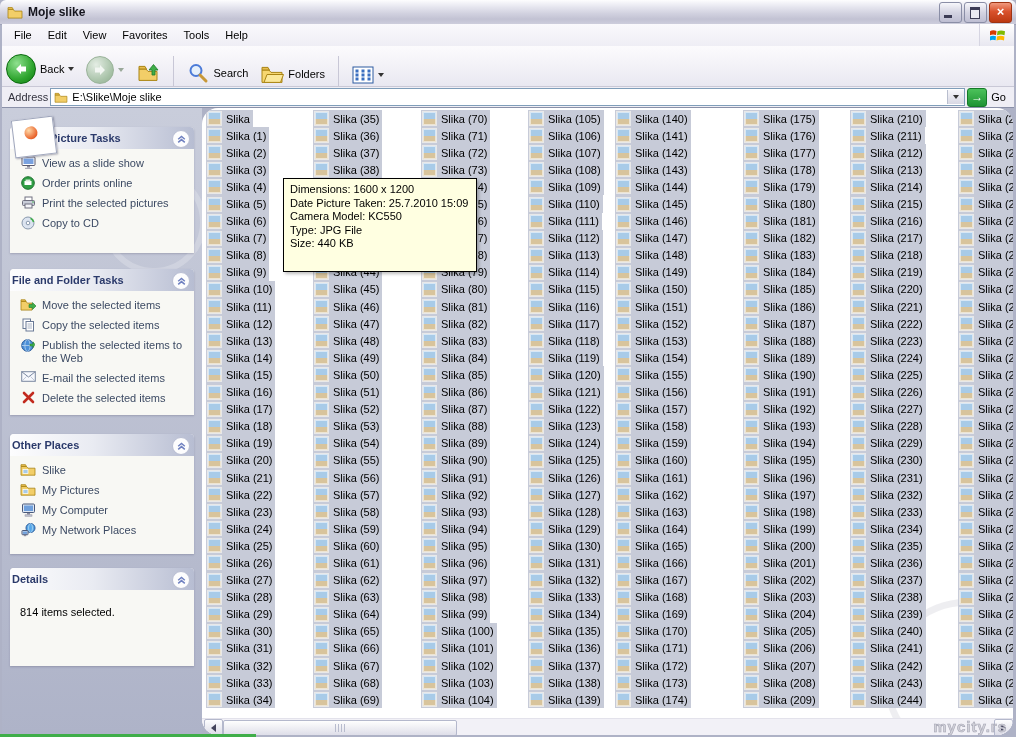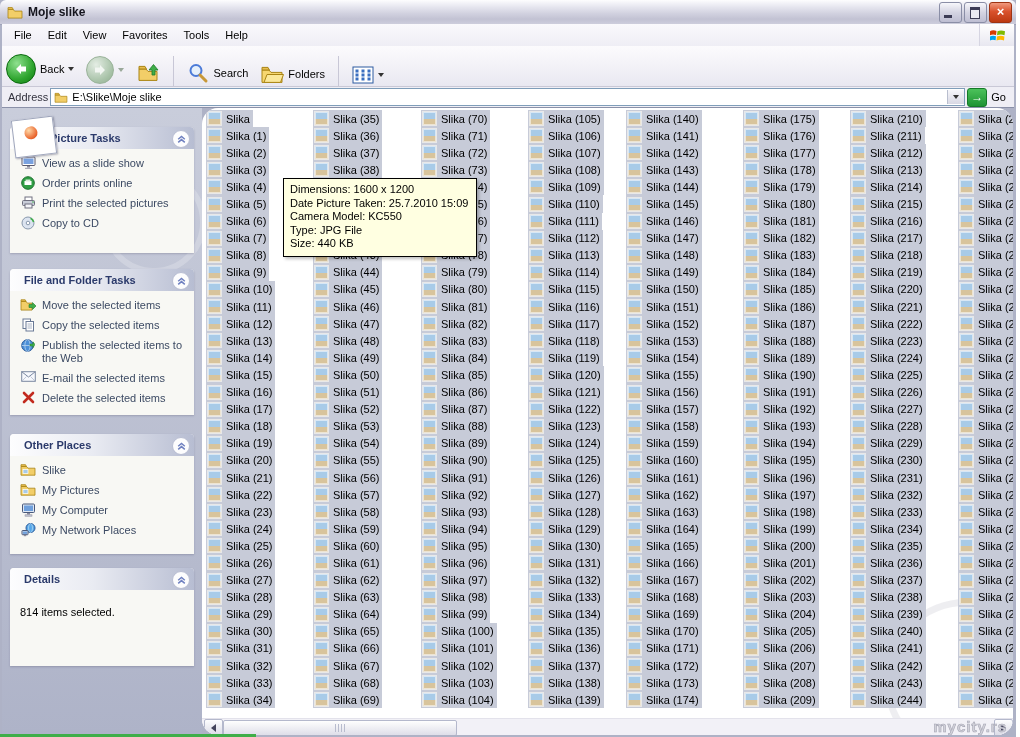--- a/index.html
+++ b/index.html
@@ -50,21 +50,21 @@
   .go-sq{width:18px;height:17px;border-radius:3px;background:linear-gradient(180deg,#4CC25B,#1E9333);border:1px solid #157A28;
     color:#fff;font-weight:bold;font-size:12px;display:flex;align-items:center;justify-content:center;}
   
   .sidebar{position:absolute;left:2px;top:108px;width:200px;bottom:2px;
     background:linear-gradient(180deg,#C9CDDB,#AEB3C8);overflow:hidden;}
   .ring{position:absolute;border-radius:50%;pointer-events:none;}
   .panel{position:absolute;left:8px;width:184px;background:#F8F8F4;border-radius:4px 4px 0 0;
     box-shadow:0 1px 2px rgba(60,60,90,.25);overflow:visible;}
   .panel-header{height:22px;border-radius:4px 4px 0 0;display:flex;align-items:center;
     background:linear-gradient(90deg,#FDFDFE 0%,#E9EBF2 45%,#B7BDD2 100%);
-    font-weight:bold;color:#2B3A6B;padding-left:14px;position:relative;}
+    font-weight:bold;color:#2B3A6B;padding-left:2px;position:relative;}
   .panel-header.with-bigicon{padding-left:40px;}
   .chevron-btn{position:absolute;right:4px;top:3px;width:16px;height:16px;border-radius:50%;
     background:#FDFDFE;border:1px solid #B9BED3;display:flex;align-items:center;justify-content:center;}
   .panel-body{padding:8px 4px 8px 10px;}
   .task-item{display:flex;gap:6px;margin-bottom:7px;align-items:flex-start;color:#3C4A63;}
   .task-item .ti{flex:0 0 16px;display:flex;justify-content:center;margin-top:-1px;}
   .task-item .tl{line-height:13px;}
   .bigphoto{position:absolute;left:3px;top:-9px;width:36px;height:32px;transform:rotate(-7deg);
     background:#fff;border:1px solid #9FA6BC;box-shadow:1px 1px 2px rgba(50,50,80,.4);padding:2px;}
   .bigphoto .inner{width:100%;height:100%;background:linear-gradient(180deg,#BFD4EC 0 55%,#E8D9B8 55% 100%);position:relative;}
@@ -74,21 +74,21 @@
   
   .content{position:absolute;left:202px;top:108px;right:3px;bottom:2px;background:#fff;overflow:hidden;border-radius:16px;}
   .file-col{position:absolute;top:2px;}
   .file-item{display:flex;align-items:center;height:17.1px;width:max-content;background:#C7CBD8;padding:0 3px 0 0;}
   .file-item .fic{width:13px;height:13px;margin:0 4px 0 1px;flex:none;
     background:linear-gradient(180deg,#A8CBE8 0 54%,#D8C49C 54% 100%);
     border:1px solid #E8E8E8;box-shadow:inset 0 0 0 1px rgba(255,255,255,.55);}
   .file-item .flabel{white-space:nowrap;color:#000;}
   
   .tooltip{position:absolute;left:81px;top:70px;z-index:50;background:#FFFFE1;border:1px solid #000;
-    padding:4px 8px 5px 6px;color:#000;line-height:13.6px;width:max-content;box-shadow:2px 2px 3px rgba(0,0,0,.25);}
+    padding:4px 8px 20px 6px;color:#000;line-height:13.6px;width:max-content;box-shadow:2px 2px 3px rgba(0,0,0,.25);}
   
   .hscroll{position:absolute;left:0;right:0;bottom:0;height:16px;background:#F2F1F7;border-top:1px solid #E3E2EB;z-index:40;}
   .sbtn{position:absolute;top:0;width:17px;height:16px;border:1px solid #B4B8CC;border-radius:2px;
     background:linear-gradient(180deg,#FDFDFE,#D9D9E5);display:flex;align-items:center;justify-content:center;}
   .sbtn.left{left:2px;}
   .sbtn.right{right:0;}
   .arrow-l{width:0;height:0;border-top:4px solid transparent;border-bottom:4px solid transparent;border-right:5px solid #44445C;}
   .arrow-r{width:0;height:0;border-top:4px solid transparent;border-bottom:4px solid transparent;border-left:5px solid #44445C;}
   .sthumb{position:absolute;left:21px;top:1px;width:232px;height:14px;border:1px solid #B4B8CC;border-radius:2px;
     background:linear-gradient(180deg,#FEFEFE,#DEDEE9);}
@@ -989,21 +989,21 @@
         </div>
         <div class="file-item">
           <span class="fic"></span>
           <span class="flabel">Slika (138)</span>
         </div>
         <div class="file-item">
           <span class="fic"></span>
           <span class="flabel">Slika (139)</span>
         </div>
       </div>
-      <div class="file-col" style="left: 424px;">
+      <div class="file-col" style="left: 413px;">
         <div class="file-item">
           <span class="fic"></span>
           <span class="flabel">Slika (140)</span>
         </div>
         <div class="file-item">
           <span class="fic"></span>
           <span class="flabel">Slika (141)</span>
         </div>
         <div class="file-item">
           <span class="fic"></span>

